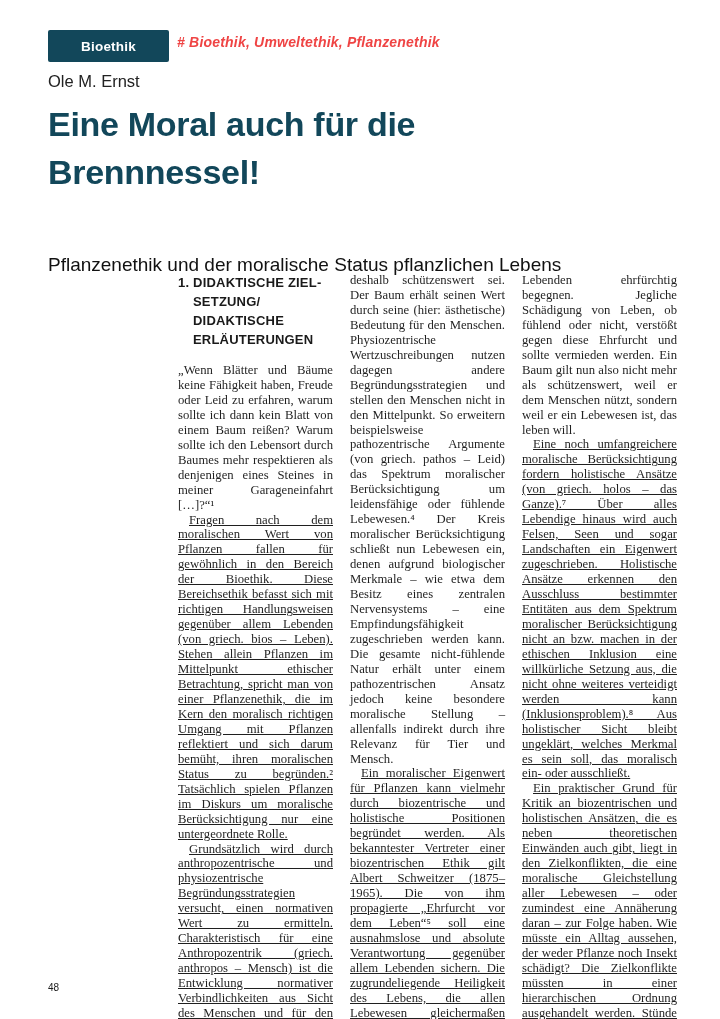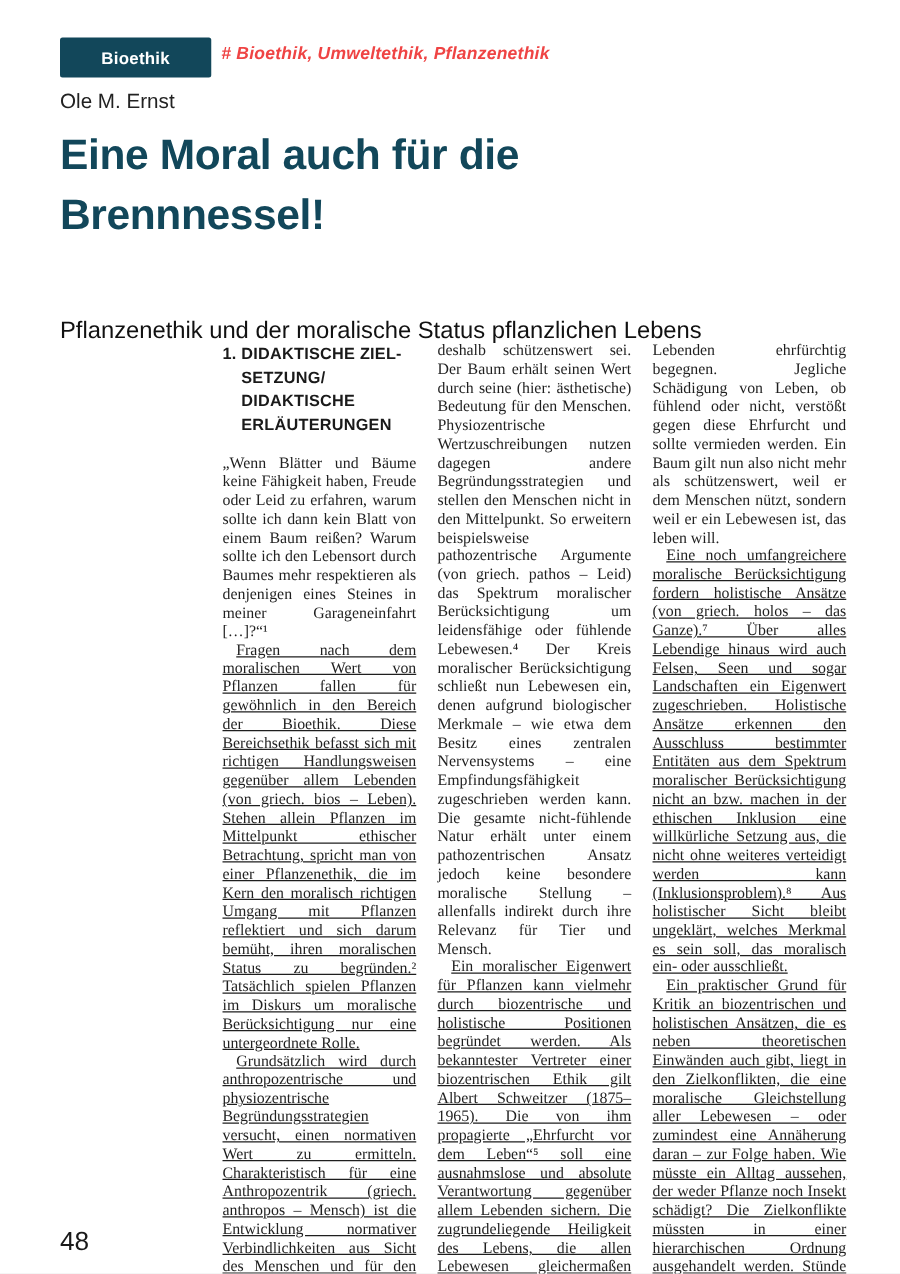--- a/index.html
+++ b/index.html
@@ -64,21 +64,21 @@
     padding-left:15px;text-indent:-15px;
     text-align:left;
     letter-spacing:.2px;
     margin:0 0 14px 0;
   }
   .para{margin:0;}
   .para.indent{text-indent:11px;text-decoration:underline;}
   
   .page-number{
     position:absolute;left:48px;top:982px;
-    font-size:21px;color:#1a1a1a;
+    font-size:10px;color:#1a1a1a;
   }
   .journal-name{
     position:absolute;right:46px;top:1044px;
     font-size:10.5px;color:#9d9d9d;
     letter-spacing:1.3px;
   }
 </style>
 </head>
 <body>
 

